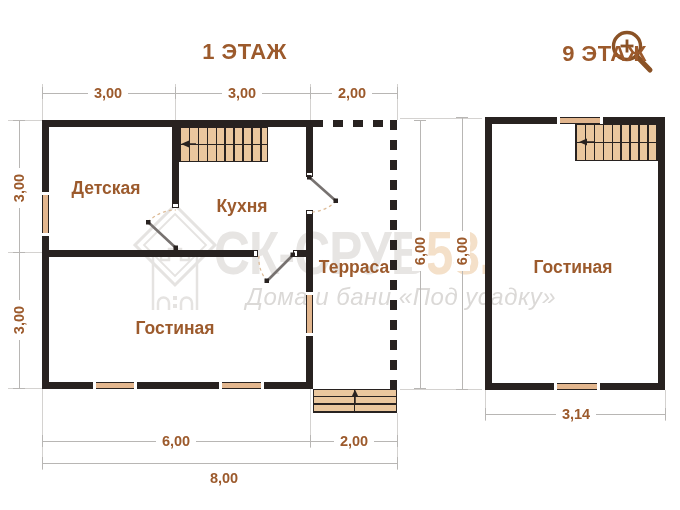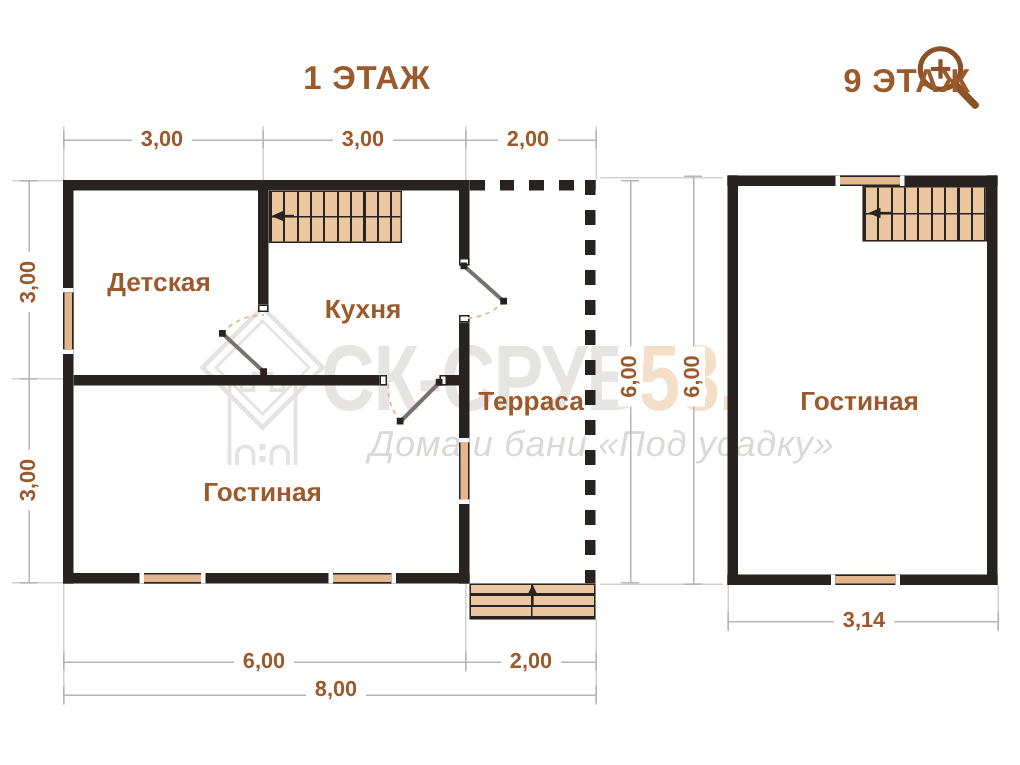--- a/index.html
+++ b/index.html
@@ -215,16 +215,16 @@
 
   <div class="dim" style="left:88px;top:85px;">3,00</div>
   <div class="dim" style="left:222px;top:85px;">3,00</div>
   <div class="dim" style="left:332px;top:85px;">2,00</div>
   <div class="dim rot" style="left:-1px;top:180px;">3,00</div>
   <div class="dim rot" style="left:-1px;top:312px;">3,00</div>
   <div class="dim rot" style="left:400px;top:243px;">6,00</div>
   <div class="dim rot" style="left:442px;top:243px;">6,00</div>
   <div class="dim" style="left:156px;top:433px;">6,00</div>
   <div class="dim" style="left:334px;top:433px;">2,00</div>
-  <div class="dim" style="left:204px;top:452px;">8,00</div>
+  <div class="dim" style="left:204px;top:470px;">8,00</div>
   <div class="dim" style="left:556px;top:406px;">3,14</div>
 
 </div>
 
 </body></html>

